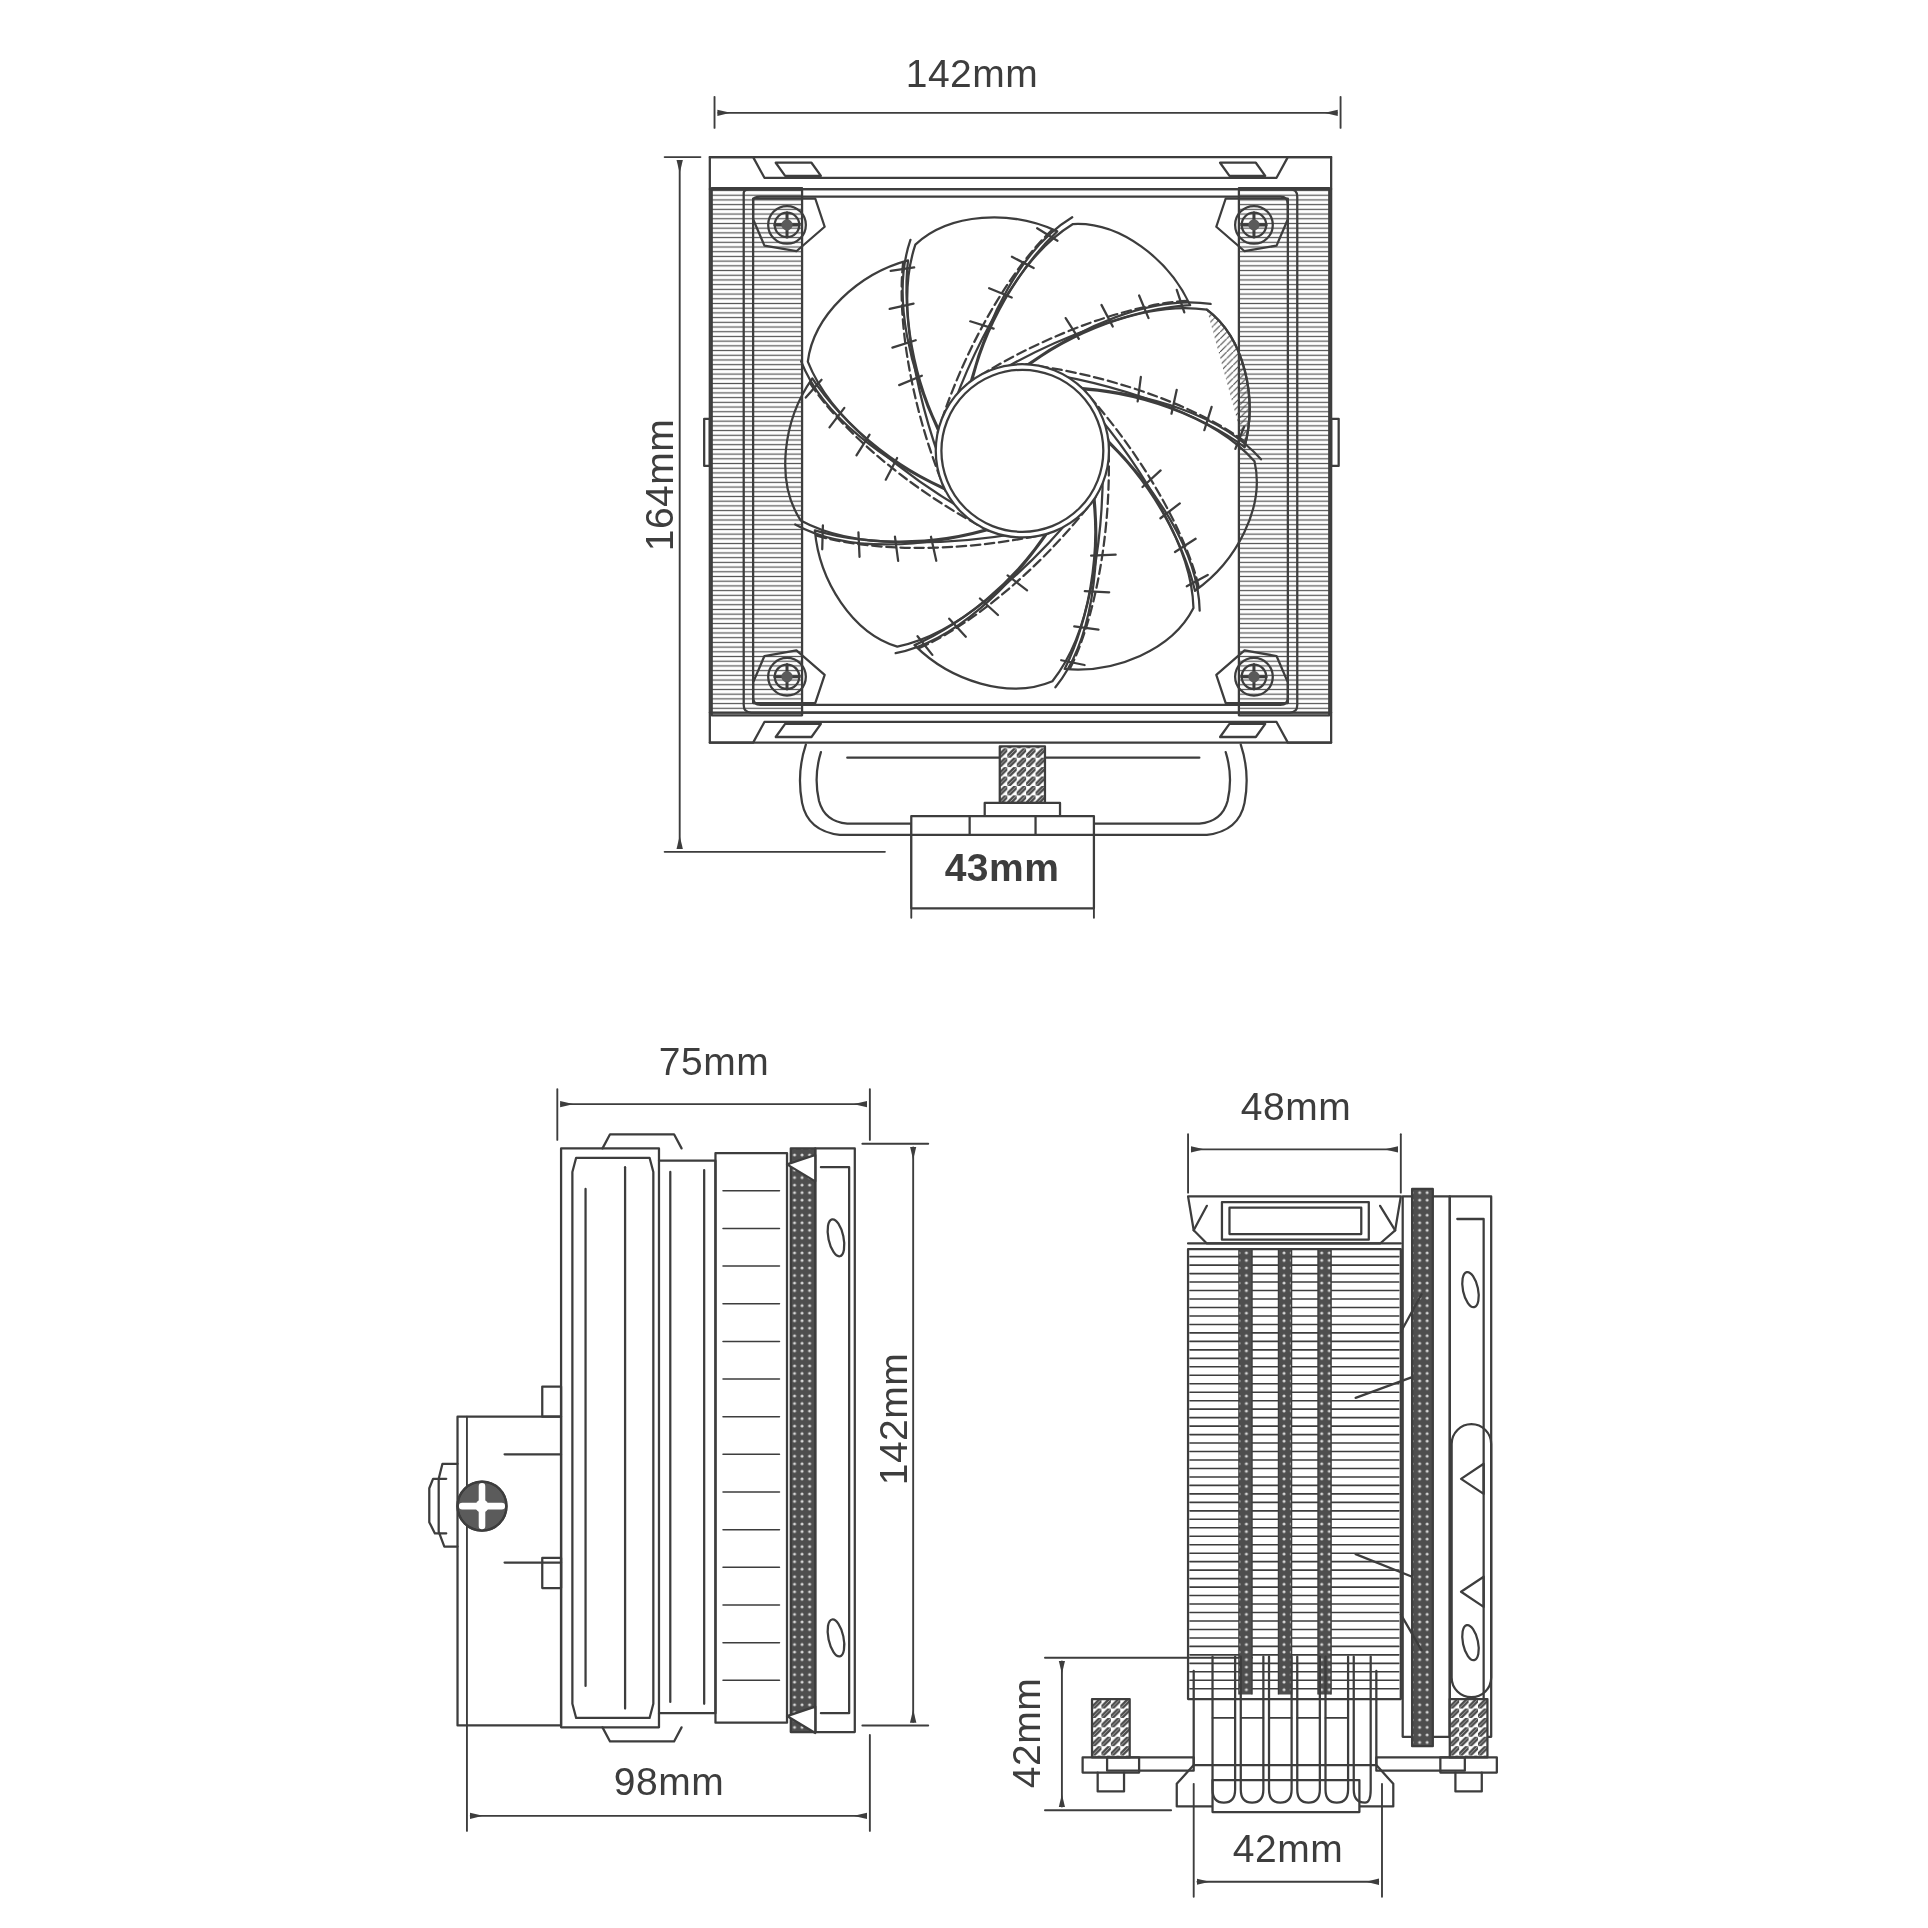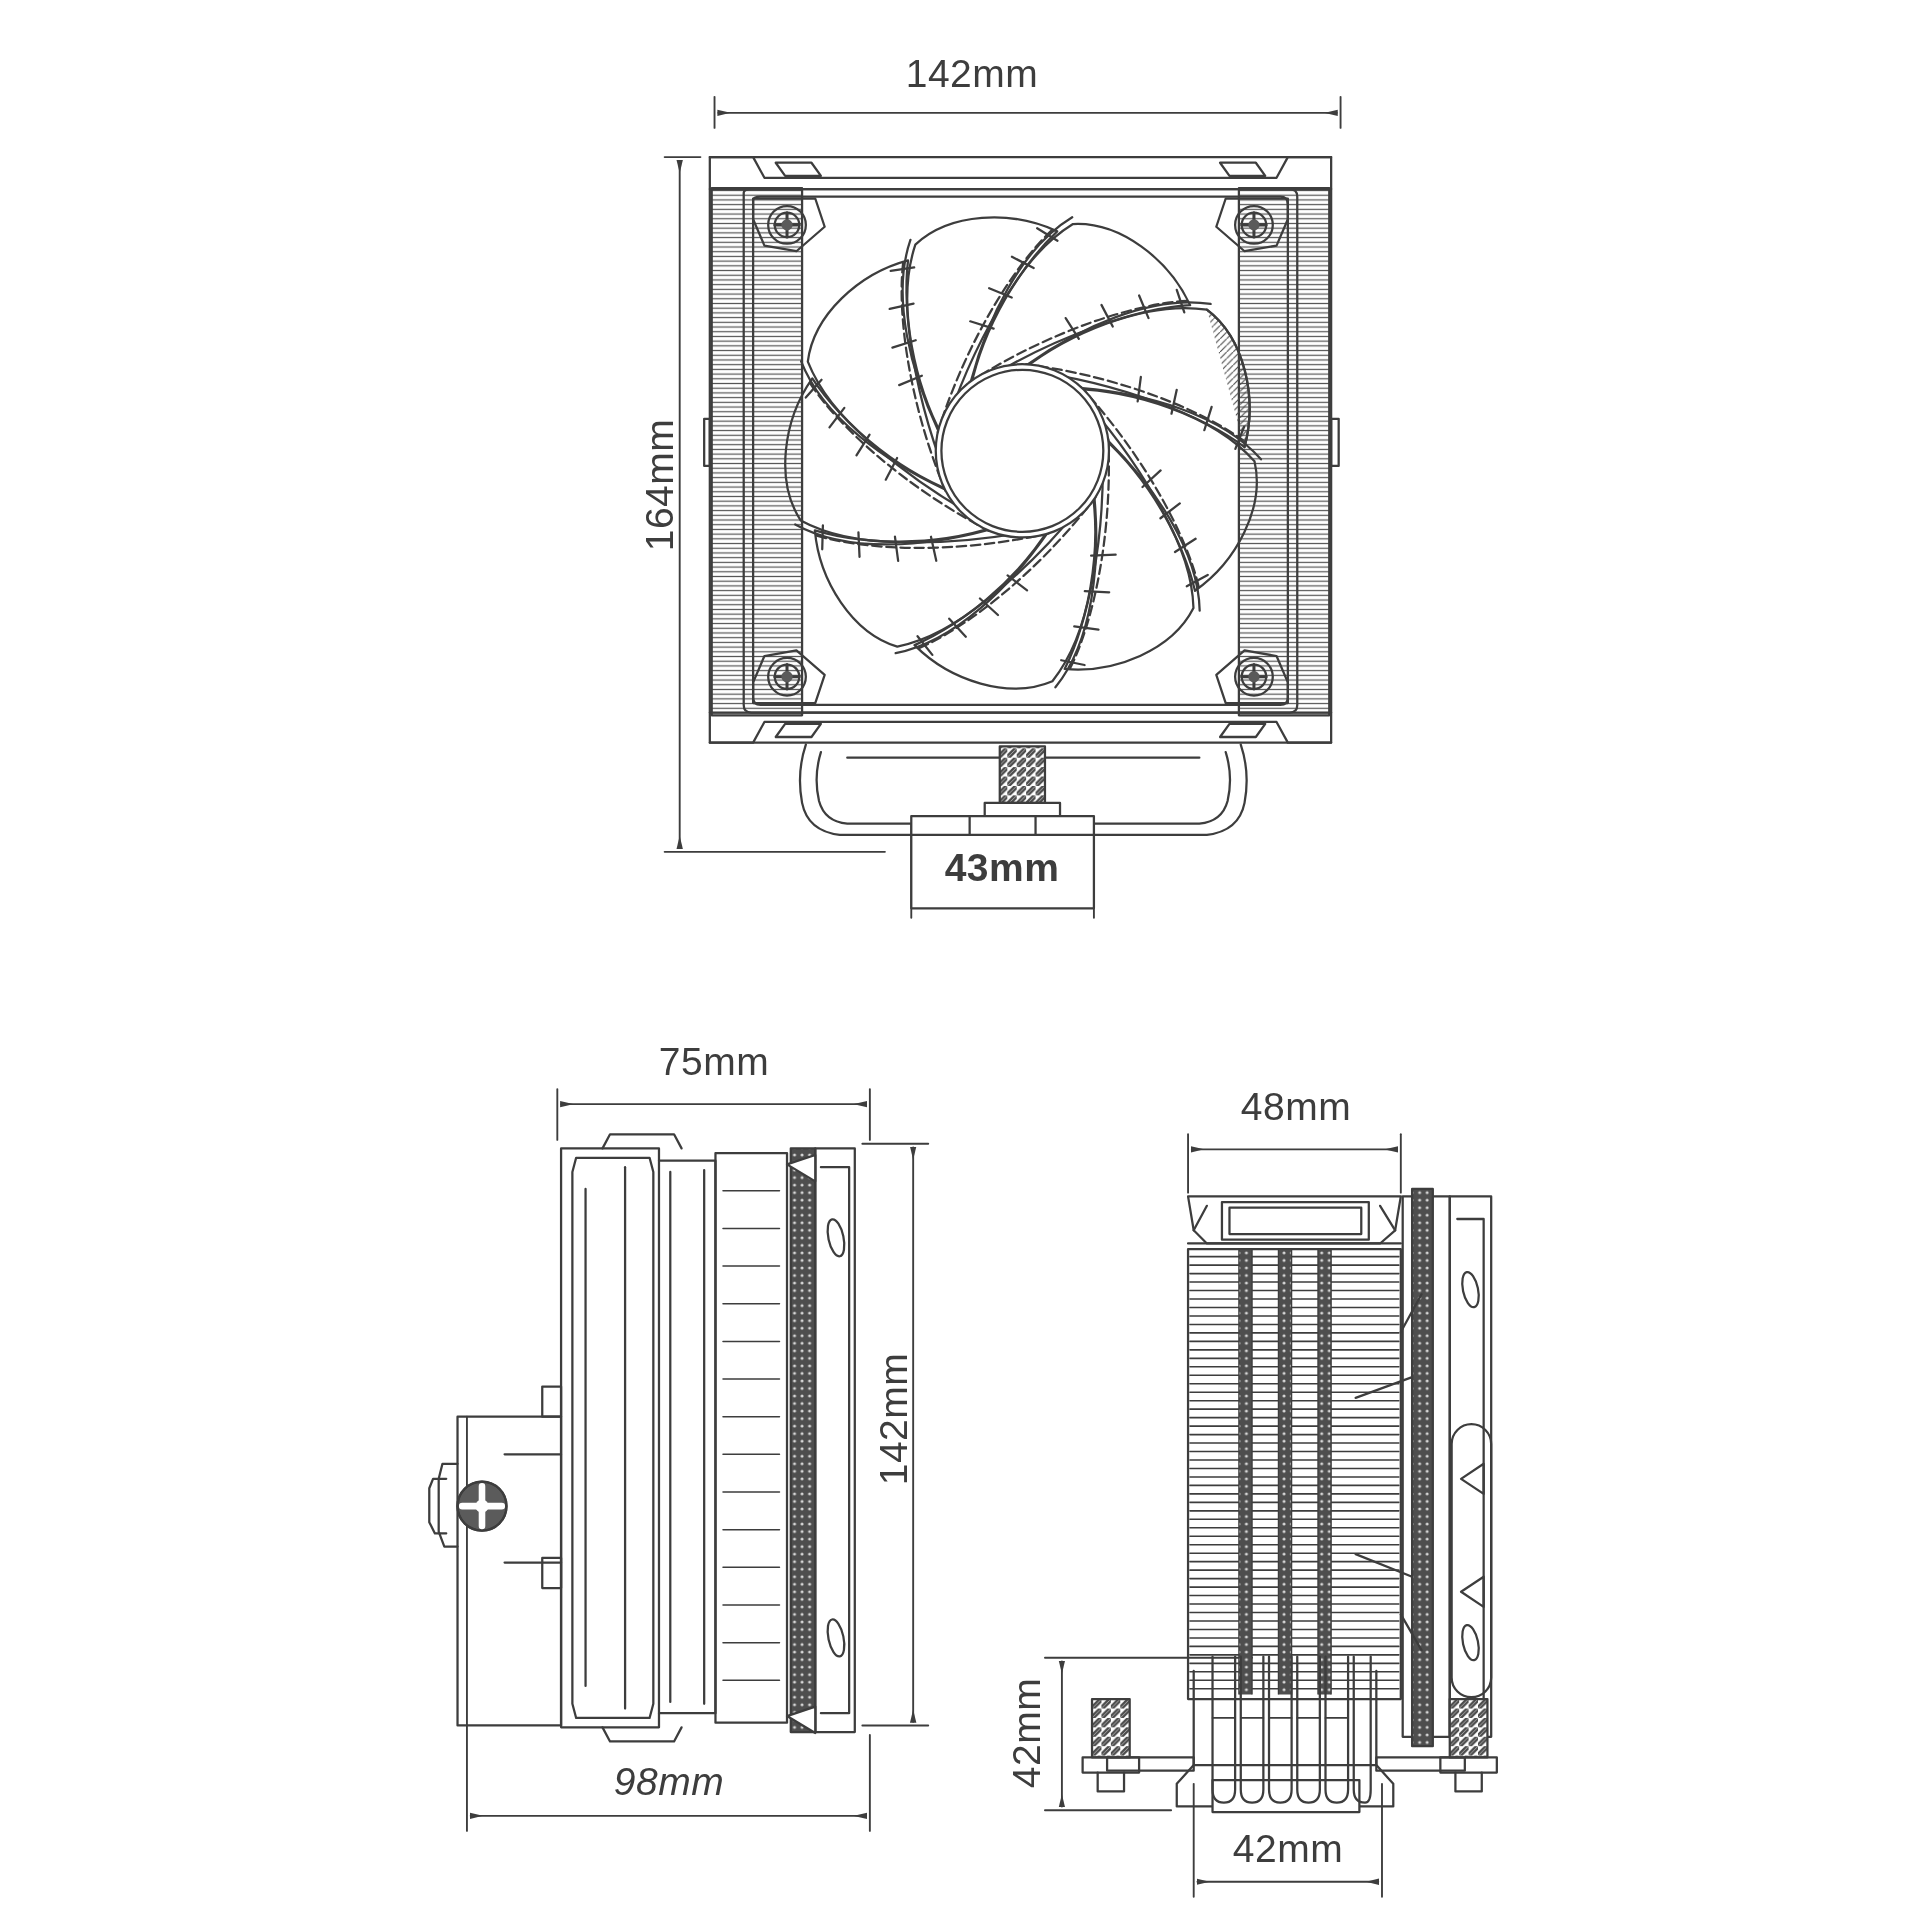--- a/index.html
+++ b/index.html
@@ -394,21 +394,21 @@
   <div class="dim-label" style="left:972px; top:40px; transform:translateX(-50%);">142mm</div>
 
   <div class="dim-label rot" style="left: 659px; top: 471px; transform-origin: 50% 50%; transform: translate(-50%, -50%) rotate(-90deg);">164mm</div>
 
   <div class="dim-label" style="left:1002px; top:834px; transform:translateX(-50%);font-weight:bold;">43mm</div>
 
   <div class="dim-label" style="left:714px; top:1028px; transform:translateX(-50%);">75mm</div>
 
   <div class="dim-label rot" style="left: 893px; top: 1405px; transform-origin: 50% 50%; transform: translate(-50%, -50%) rotate(-90deg);">142mm</div>
 
-  <div class="dim-label" style="left:669px; top:1748px; transform:translateX(-50%);font-style:italic;">98mm</div>
+  <div class="dim-label" style="left:669px; top:1748px; transform:translateX(-50%);">98mm</div>
 
   <div class="dim-label" style="left:1296px; top:1073px; transform:translateX(-50%);">48mm</div>
 
   <div class="dim-label rot" style="left: 1026px; top: 1719px; transform-origin: 50% 50%; transform: translate(-50%, -50%) rotate(-90deg);">42mm</div>
 
   <div class="dim-label" style="left:1288px; top:1815px; transform:translateX(-50%);">42mm</div>
 
 </div>
 
 

